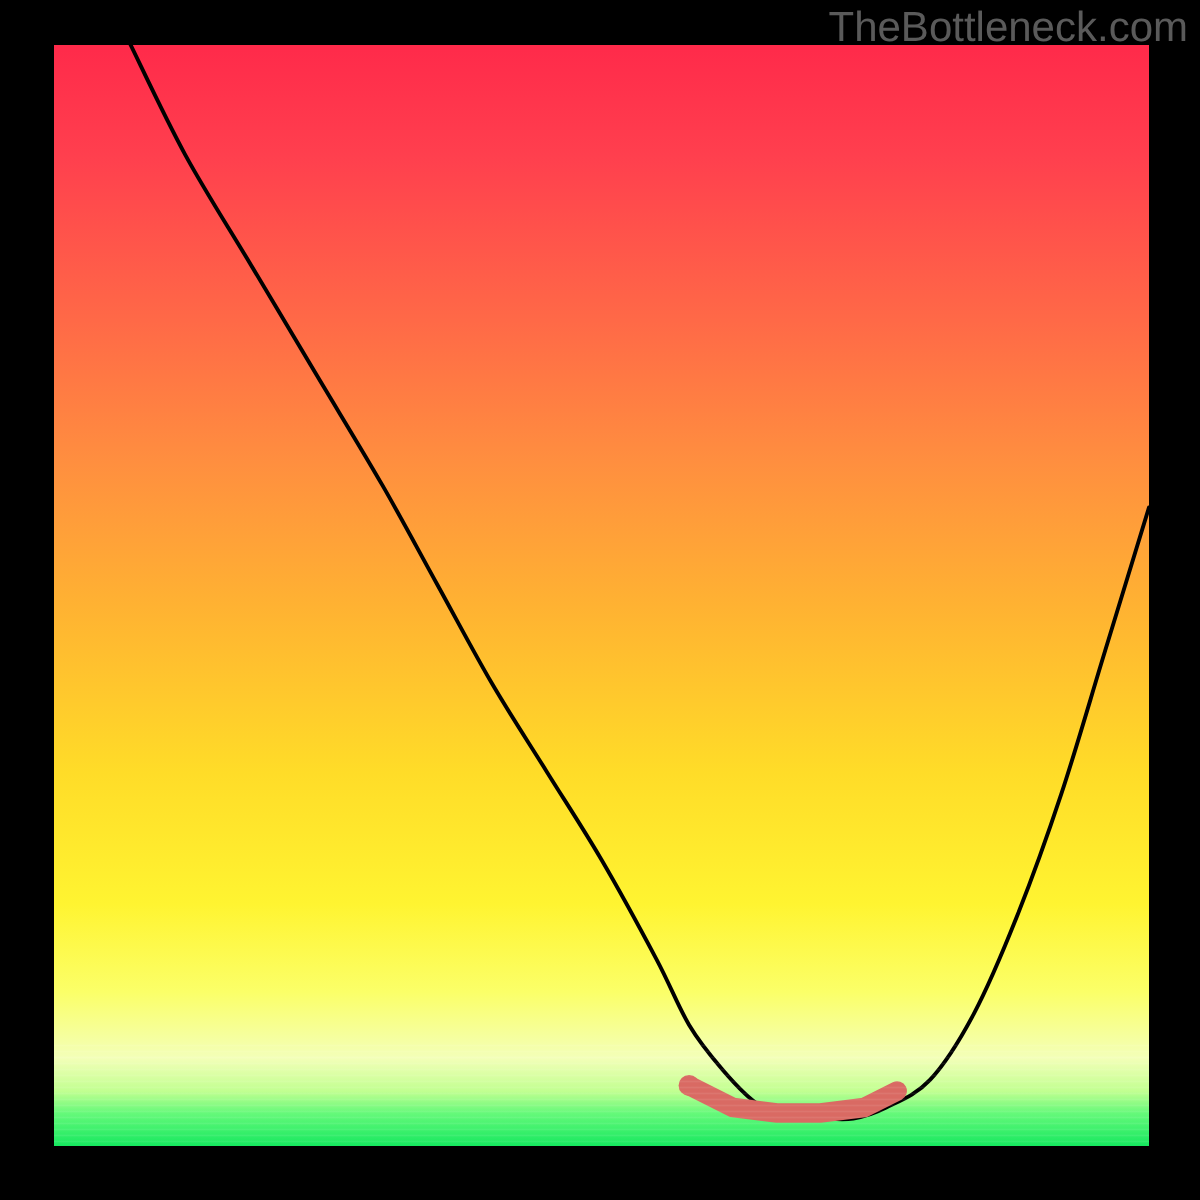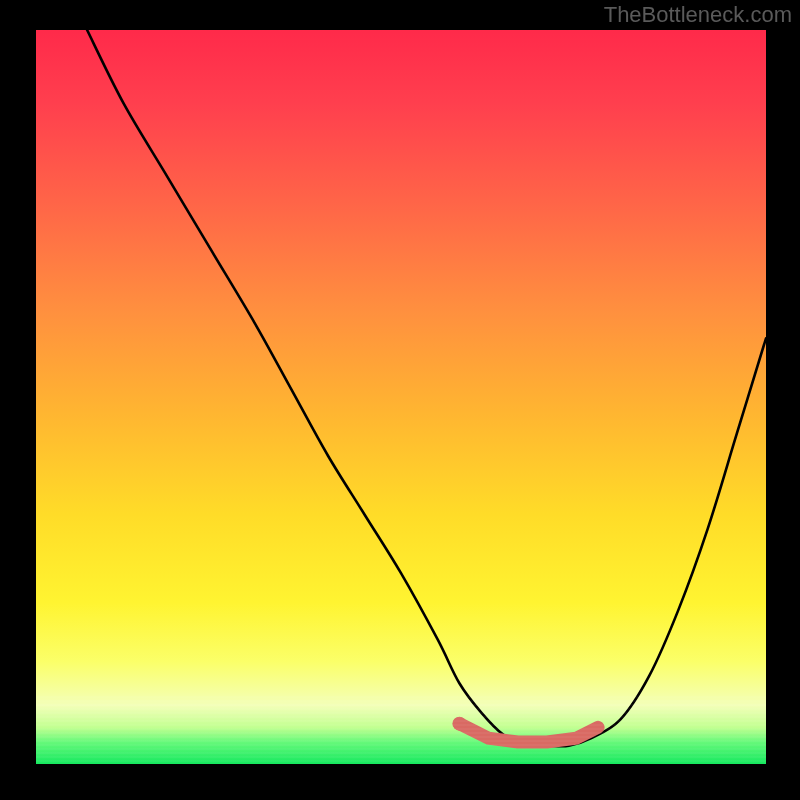--- a/index.html
+++ b/index.html
@@ -9,21 +9,21 @@
     height: 800px;
     background: #000;
     font-family: Arial, Helvetica, sans-serif;
     overflow: hidden;
   }
   .watermark {
     position: absolute;
     top: 2px;
     right: 8px;
     color: #5a5a5a;
-    font-size: 22px;
+    font-size: 28px;
     font-weight: 500;
     z-index: 10;
     letter-spacing: 0px;
   }
   .frame {
     position: absolute;
     left: 36px;
     top: 30px;
     width: 730px;
     height: 734px;

